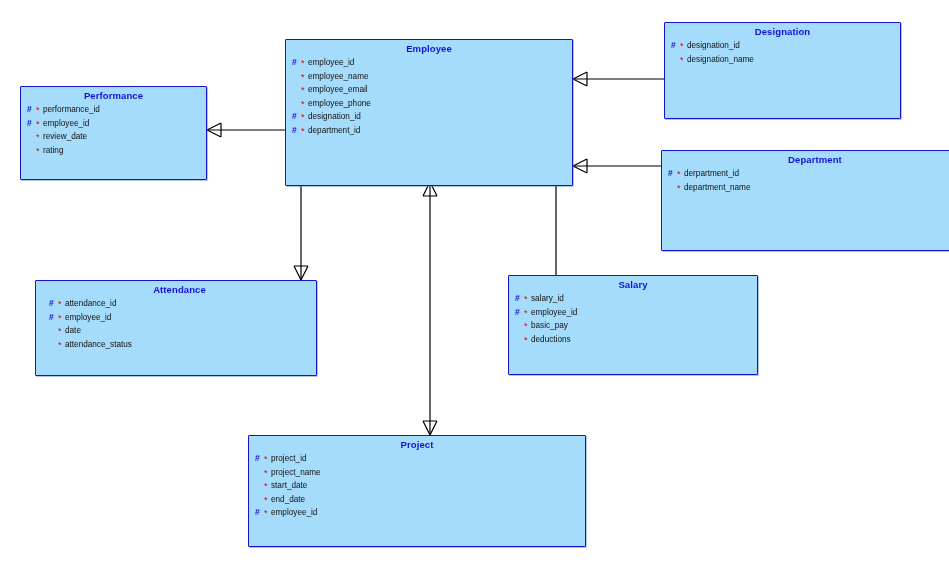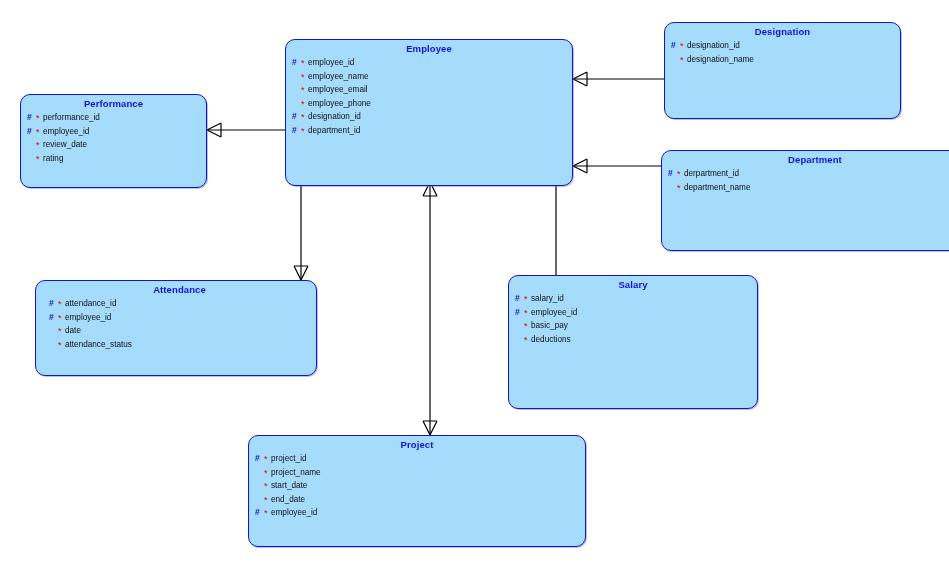--- a/index.html
+++ b/index.html
@@ -25,21 +25,21 @@
     top: 0;
     width: 949px;
     height: 565px;
     pointer-events: none;
   }
   .entity {
     position: absolute;
     box-sizing: border-box;
     background: #a5dbfb;
     border: 1px solid #1414cc;
-    border-radius: 10px;
+    border-radius: 1px;
     box-shadow: 1px 1px 0 rgba(90,120,200,0.45);
     z-index: 2;
   }
   .entity-title {
     text-align: center;
     font-size: 9.5px;
     font-weight: bold;
     color: #1111dd;
     padding-top: 3px;
     letter-spacing: 0.1px;
@@ -116,21 +116,21 @@
       <line x1="430" y1="182" x2="430" y2="435" stroke="#000000" stroke-width="1.2"></line>
       <path d="M 430 182 L 423 196 M 430 182 L 437 196 M 423 196 L 437 196" stroke="#000000" stroke-width="1.2" fill="none"></path>
       <path d="M 430 435 L 423 421 M 430 435 L 437 421 M 423 421 L 437 421" stroke="#000000" stroke-width="1.2" fill="none"></path>
     </g>
 
     <g>
       <line x1="556" y1="182" x2="556" y2="275" stroke="#000000" stroke-width="1.2"></line>
     </g>
   </svg>
 
-  <div class="entity" style="left:20px; top:86px; width:187px; height:94px;margin-top:8px;">
+  <div class="entity" style="left:20px; top:86px; width:187px; height:94px;">
     <div class="entity-title">Performance</div>
     <ul class="attr-list">
       <li class="attr">
         <span class="key-mark">#</span>
         <span class="mand-mark">*</span>
         <span class="attr-name">performance_id</span>
       </li>
       <li class="attr">
         <span class="key-mark">#</span>
         <span class="mand-mark">*</span>
@@ -236,21 +236,21 @@
         <span class="attr-name">date</span>
       </li>
       <li class="attr">
         <span class="key-mark blank"></span>
         <span class="mand-mark">*</span>
         <span class="attr-name">attendance_status</span>
       </li>
     </ul>
   </div>
 
-  <div class="entity" style="left:508px; top:275px; width:250px; height:134px;">
+  <div class="entity" style="left:508px; top:275px; width:250px; height:100px;">
     <div class="entity-title">Salary</div>
     <ul class="attr-list">
       <li class="attr">
         <span class="key-mark">#</span>
         <span class="mand-mark">*</span>
         <span class="attr-name">salary_id</span>
       </li>
       <li class="attr">
         <span class="key-mark">#</span>
         <span class="mand-mark">*</span>

